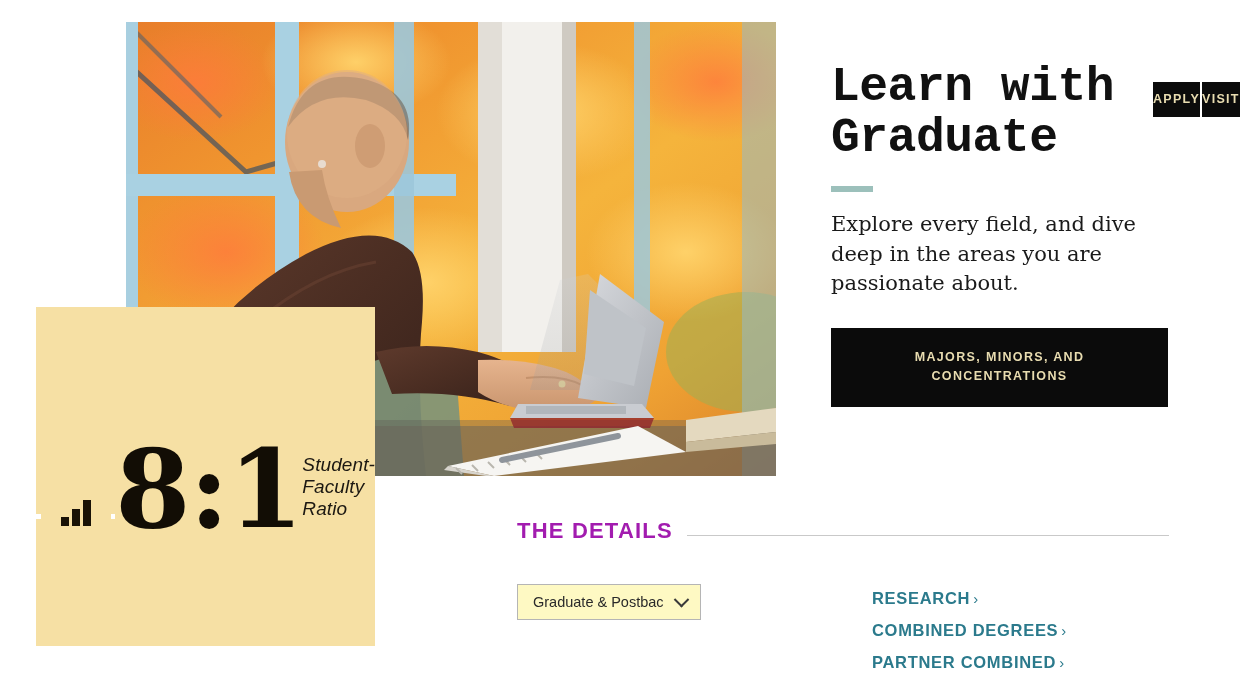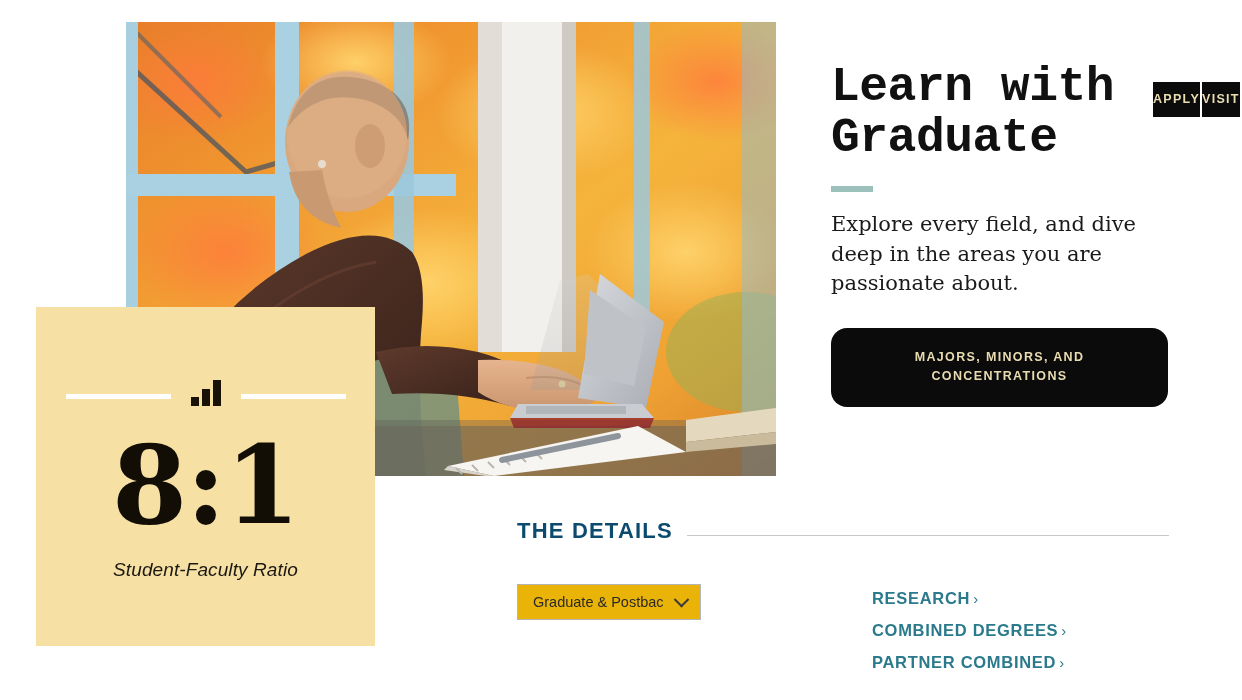--- a/index.html
+++ b/index.html
@@ -95,33 +95,32 @@
     font-weight: 700;
     letter-spacing: 1.35px;
     line-height: 1.55;
     display: flex;
     align-items: center;
     justify-content: center;
     text-align: center;
     padding: 20px 18px;
     cursor: pointer;
     user-select: none;
-    border-radius: 16px;
   }
 
   
   .stat-card {
     position: absolute;
     left: 36px;
     top: 307px;
     width: 339px;
     height: 339px;
     background: #f6e0a4;
     display: flex;
-    flex-direction: column;
+    flex-direction: row;
     align-items: center;
   }
   .stat-icon-row {
     display: flex;
     align-items: flex-end;
     justify-content: center;
     gap: 0;
     margin-top: 73px;
     width: 280px;
   }
@@ -168,21 +167,21 @@
   }
   .details-head {
     display: flex;
     align-items: center;
     gap: 14px;
   }
   .details-title {
     font-size: 22px;
     font-weight: 700;
     letter-spacing: 1.2px;
-    color: #0c4a6e;
+    color: #a21caf;
     white-space: nowrap;
   }
   .details-hr {
     flex: 1 1 auto;
     height: 1px;
     background: #c9c9c9;
     margin-top: 8px;
   }
 
   .details-body {
@@ -190,21 +189,21 @@
     margin-top: 40px;
   }
   .details-col-left { width: 355px; }
   .details-col-right { flex: 1 1 auto; padding-top: 2px; }
 
   .select-box {
     display: inline-flex;
     align-items: center;
     gap: 12px;
     border: 1px solid #b5b5b5;
-    background: #eab308;
+    background: #fef9c3;
     padding: 9px 13px 9px 15px;
     font-size: 14.5px;
     color: #2a2a2a;
     cursor: pointer;
     user-select: none;
   }
   .chev {
     width: 11px; height: 11px;
     border-right: 2px solid #3a3a3a;
     border-bottom: 2px solid #3a3a3a;

